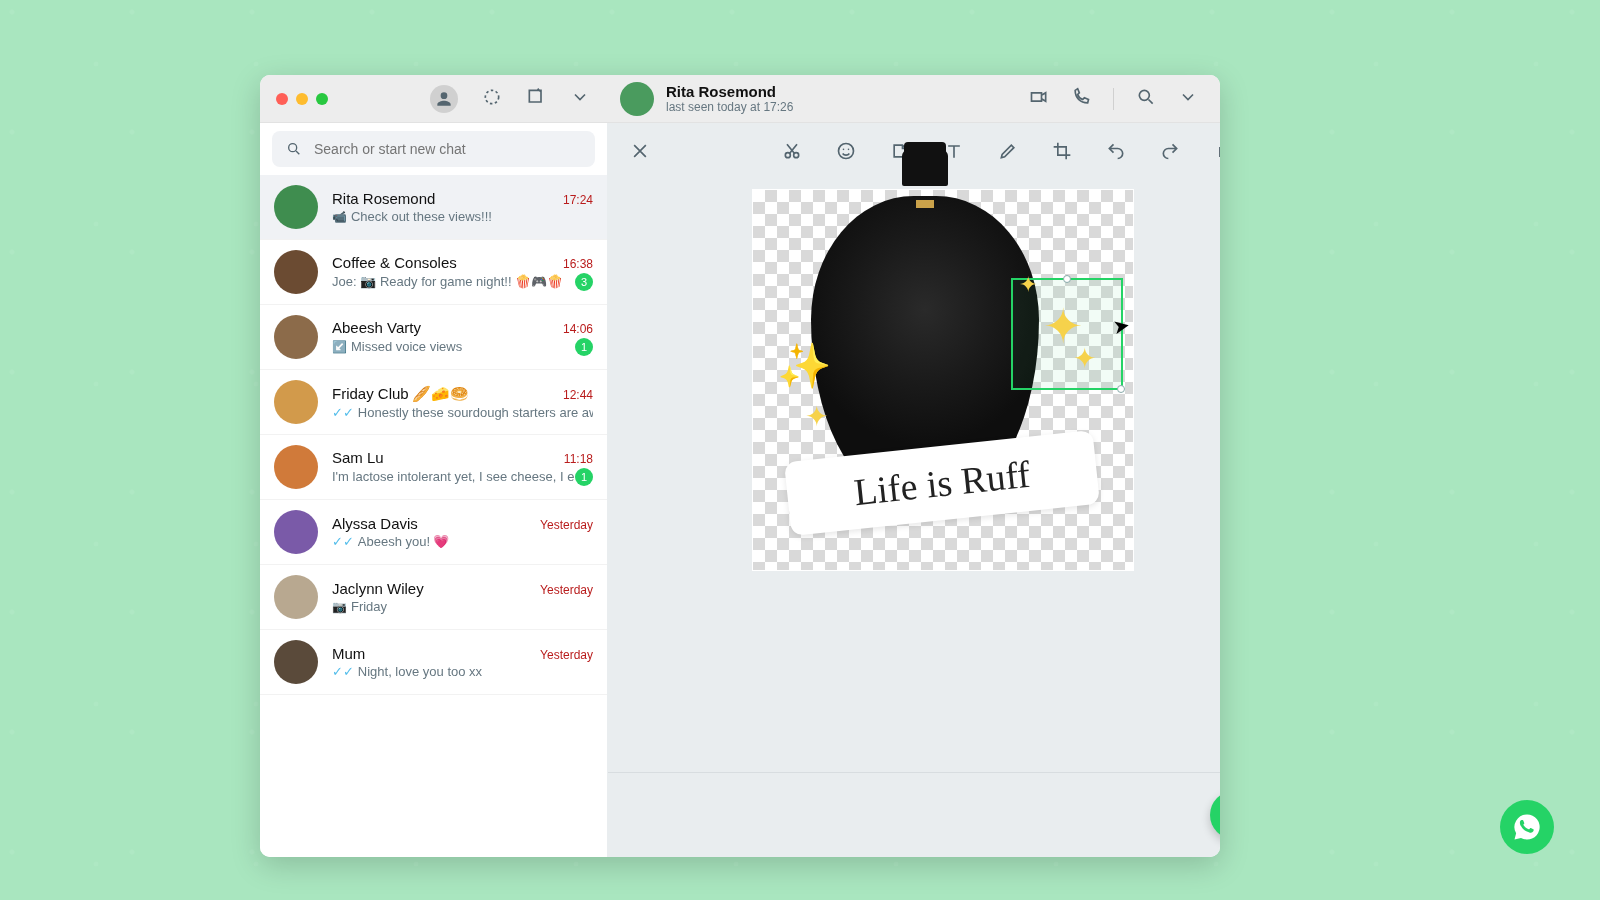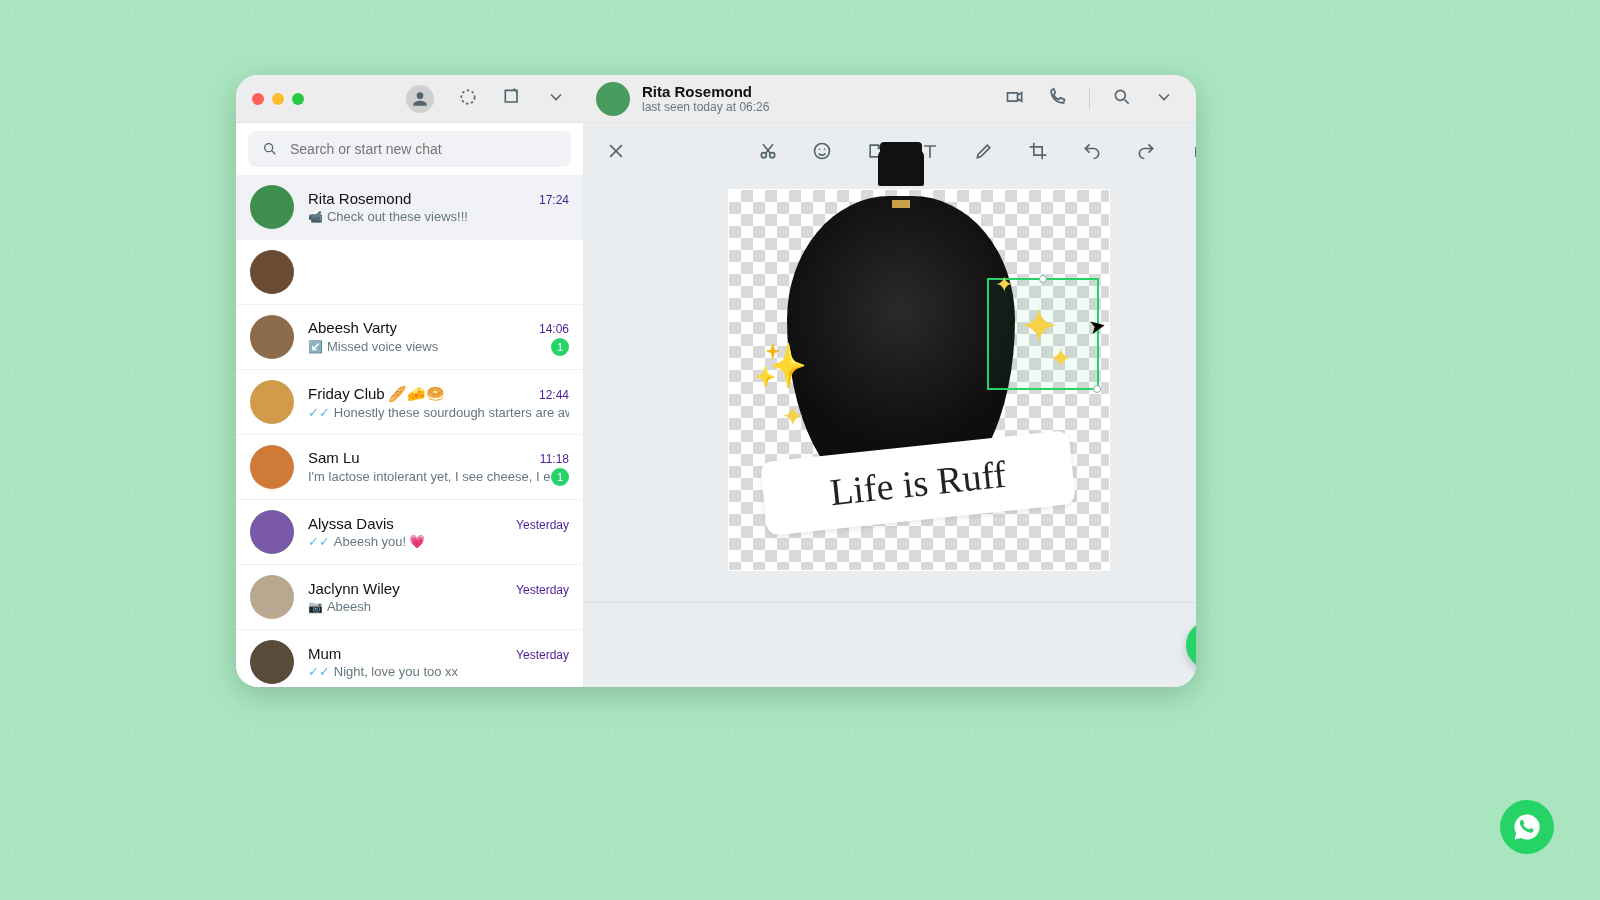--- a/index.html
+++ b/index.html
@@ -13,24 +13,24 @@
   }
   .bg-pattern {
     position:absolute; inset:0;
     background:
       radial-gradient(circle at 10% 10%, rgba(255,255,255,0.12) 2px, transparent 3px) 0 0/120px 120px,
       radial-gradient(circle at 60% 40%, rgba(255,255,255,0.10) 2px, transparent 3px) 0 0/160px 160px;
     opacity:.6;
   }
   .window {
     position: absolute;
-    left: 236px; top: 75px;
-    width: 960px; height: 612px;
+    left: 260px; top: 75px;
+    width: 960px; height: 782px;
     background: #fff;
-    border-radius: 22px;
+    border-radius: 10px;
     overflow: hidden;
     box-shadow: 0 8px 30px rgba(0,0,0,0.18);
     display: flex;
     flex-direction: column;
   }
   .titlebar {
     height: 48px;
     background: #ededed;
     display: flex;
     align-items: center;
@@ -53,21 +53,21 @@
   .search-wrap { padding:8px 12px;}
   .search { display:flex; align-items:center; gap:12px; background:#f0f2f5; border-radius:8px; height:36px; padding:0 14px;}
   .search input { border:none; background:transparent; outline:none; font-size:14px; flex:1; color:#54656f;}
   .chatlist { flex:1; overflow:hidden;}
   .row { display:flex; align-items:center; gap:14px; padding:10px 14px; border-bottom:1px solid #f2f2f2; cursor:pointer;}
   .row.selected { background:#f0f2f5;}
   .row .av { width:44px; height:44px; border-radius:50%; background:#c8c8c8; flex-shrink:0;}
   .row .mid { flex:1; min-width:0;}
   .row .top { display:flex; justify-content:space-between; align-items:baseline;}
   .row .nm { font-size:15px; font-weight:500; color:#111; white-space:nowrap; overflow:hidden; text-overflow:ellipsis;}
-  .row .tm { font-size:12px; color:#4c1d95; margin-left:6px;}
+  .row .tm { font-size:12px; color:#b91c1c; margin-left:6px;}
   .row .bot { display:flex; justify-content:space-between; align-items:center; margin-top:2px;}
   .row .msg { font-size:13px; color:#667781; white-space:nowrap; overflow:hidden; text-overflow:ellipsis; display:flex; align-items:center; gap:4px;}
   .badge { background:#25d366; color:#fff; border-radius:10px; min-width:18px; height:18px; font-size:11px; display:flex; align-items:center; justify-content:center; padding:0 5px;}
   .ticks { color:#53bdeb; font-size:13px;}
   .miniicon { color:#8696a0; font-size:12px;}
   .editor { flex:1; background:#e9edef; display:flex; flex-direction:column; position:relative;}
   .toolbar { height:56px; display:flex; align-items:center; padding:0 18px; gap:14px;}
   .toolbar .spacer { flex:1;}
   .tool { width:28px; height:28px; display:flex; align-items:center; justify-content:center; color:#54656f; cursor:pointer;}
   .tool.dis { color:#b8c0c6;}
@@ -158,21 +158,21 @@
       <span>
         <svg class="icon" viewBox="0 0 24 24">
             <path fill="none" stroke="currentColor" stroke-width="2" d="M6 9l6 6 6-6"></path>
           </svg>
       </span>
     </div>
     <div class="chat-header">
       <div class="av"></div>
       <div>
         <div class="name">Rita Rosemond</div>
-        <div class="status">last seen today at 06:26</div>
+        <div class="status">last seen today at 17:26</div>
       </div>
     </div>
     <div class="top-right">
       <span><svg class="icon" viewBox="0 0 24 24">
             <path fill="none" stroke="currentColor" stroke-width="2" d="M3 7h12v10H3z M15 10l5-3v10l-5-3"></path>
           </svg></span>
       <span><svg class="icon" viewBox="0 0 24 24">
             <path fill="none" stroke="currentColor" stroke-width="2" d="M5 4c0 9 6 15 15 15l1-4-5-2-2 2c-3-1-5-3-6-6l2-2-2-5z"></path>
           </svg></span>
       <div class="divider-v"></div>
@@ -208,20 +208,32 @@
               <div class="bot">
                 <div class="msg">
                   <span class="miniicon">📹</span>
                   <span>Check out these views!!!</span>
                 </div>
               </div>
             </div>
           </div>
           <div class="row">
             <div class="av" style="background: rgb(107, 75, 50);"></div>
+            <div class="mid">
+              <div class="top">
+                <div class="nm">Coffee &amp; Consoles</div>
+                <div class="tm">16:38</div>
+              </div>
+              <div class="bot">
+                <div class="msg">
+                  <span>Joe: 📷 Ready for game night!! 🍿🎮🍿</span>
+                </div>
+                <div class="badge">3</div>
+              </div>
+            </div>
           </div>
           <div class="row">
             <div class="av" style="background: rgb(140, 107, 74);"></div>
             <div class="mid">
               <div class="top">
                 <div class="nm">Abeesh Varty</div>
                 <div class="tm">14:06</div>
               </div>
               <div class="bot">
                 <div class="msg">
@@ -280,21 +292,21 @@
           <div class="row">
             <div class="av" style="background: rgb(184, 168, 144);"></div>
             <div class="mid">
               <div class="top">
                 <div class="nm">Jaclynn Wiley</div>
                 <div class="tm">Yesterday</div>
               </div>
               <div class="bot">
                 <div class="msg">
                   <span class="miniicon">📷</span>
-                  <span>Abeesh</span>
+                  <span>Friday</span>
                 </div>
               </div>
             </div>
           </div>
           <div class="row">
             <div class="av" style="background: rgb(90, 74, 58);"></div>
             <div class="mid">
               <div class="top">
                 <div class="nm">Mum</div>
                 <div class="tm">Yesterday</div>

